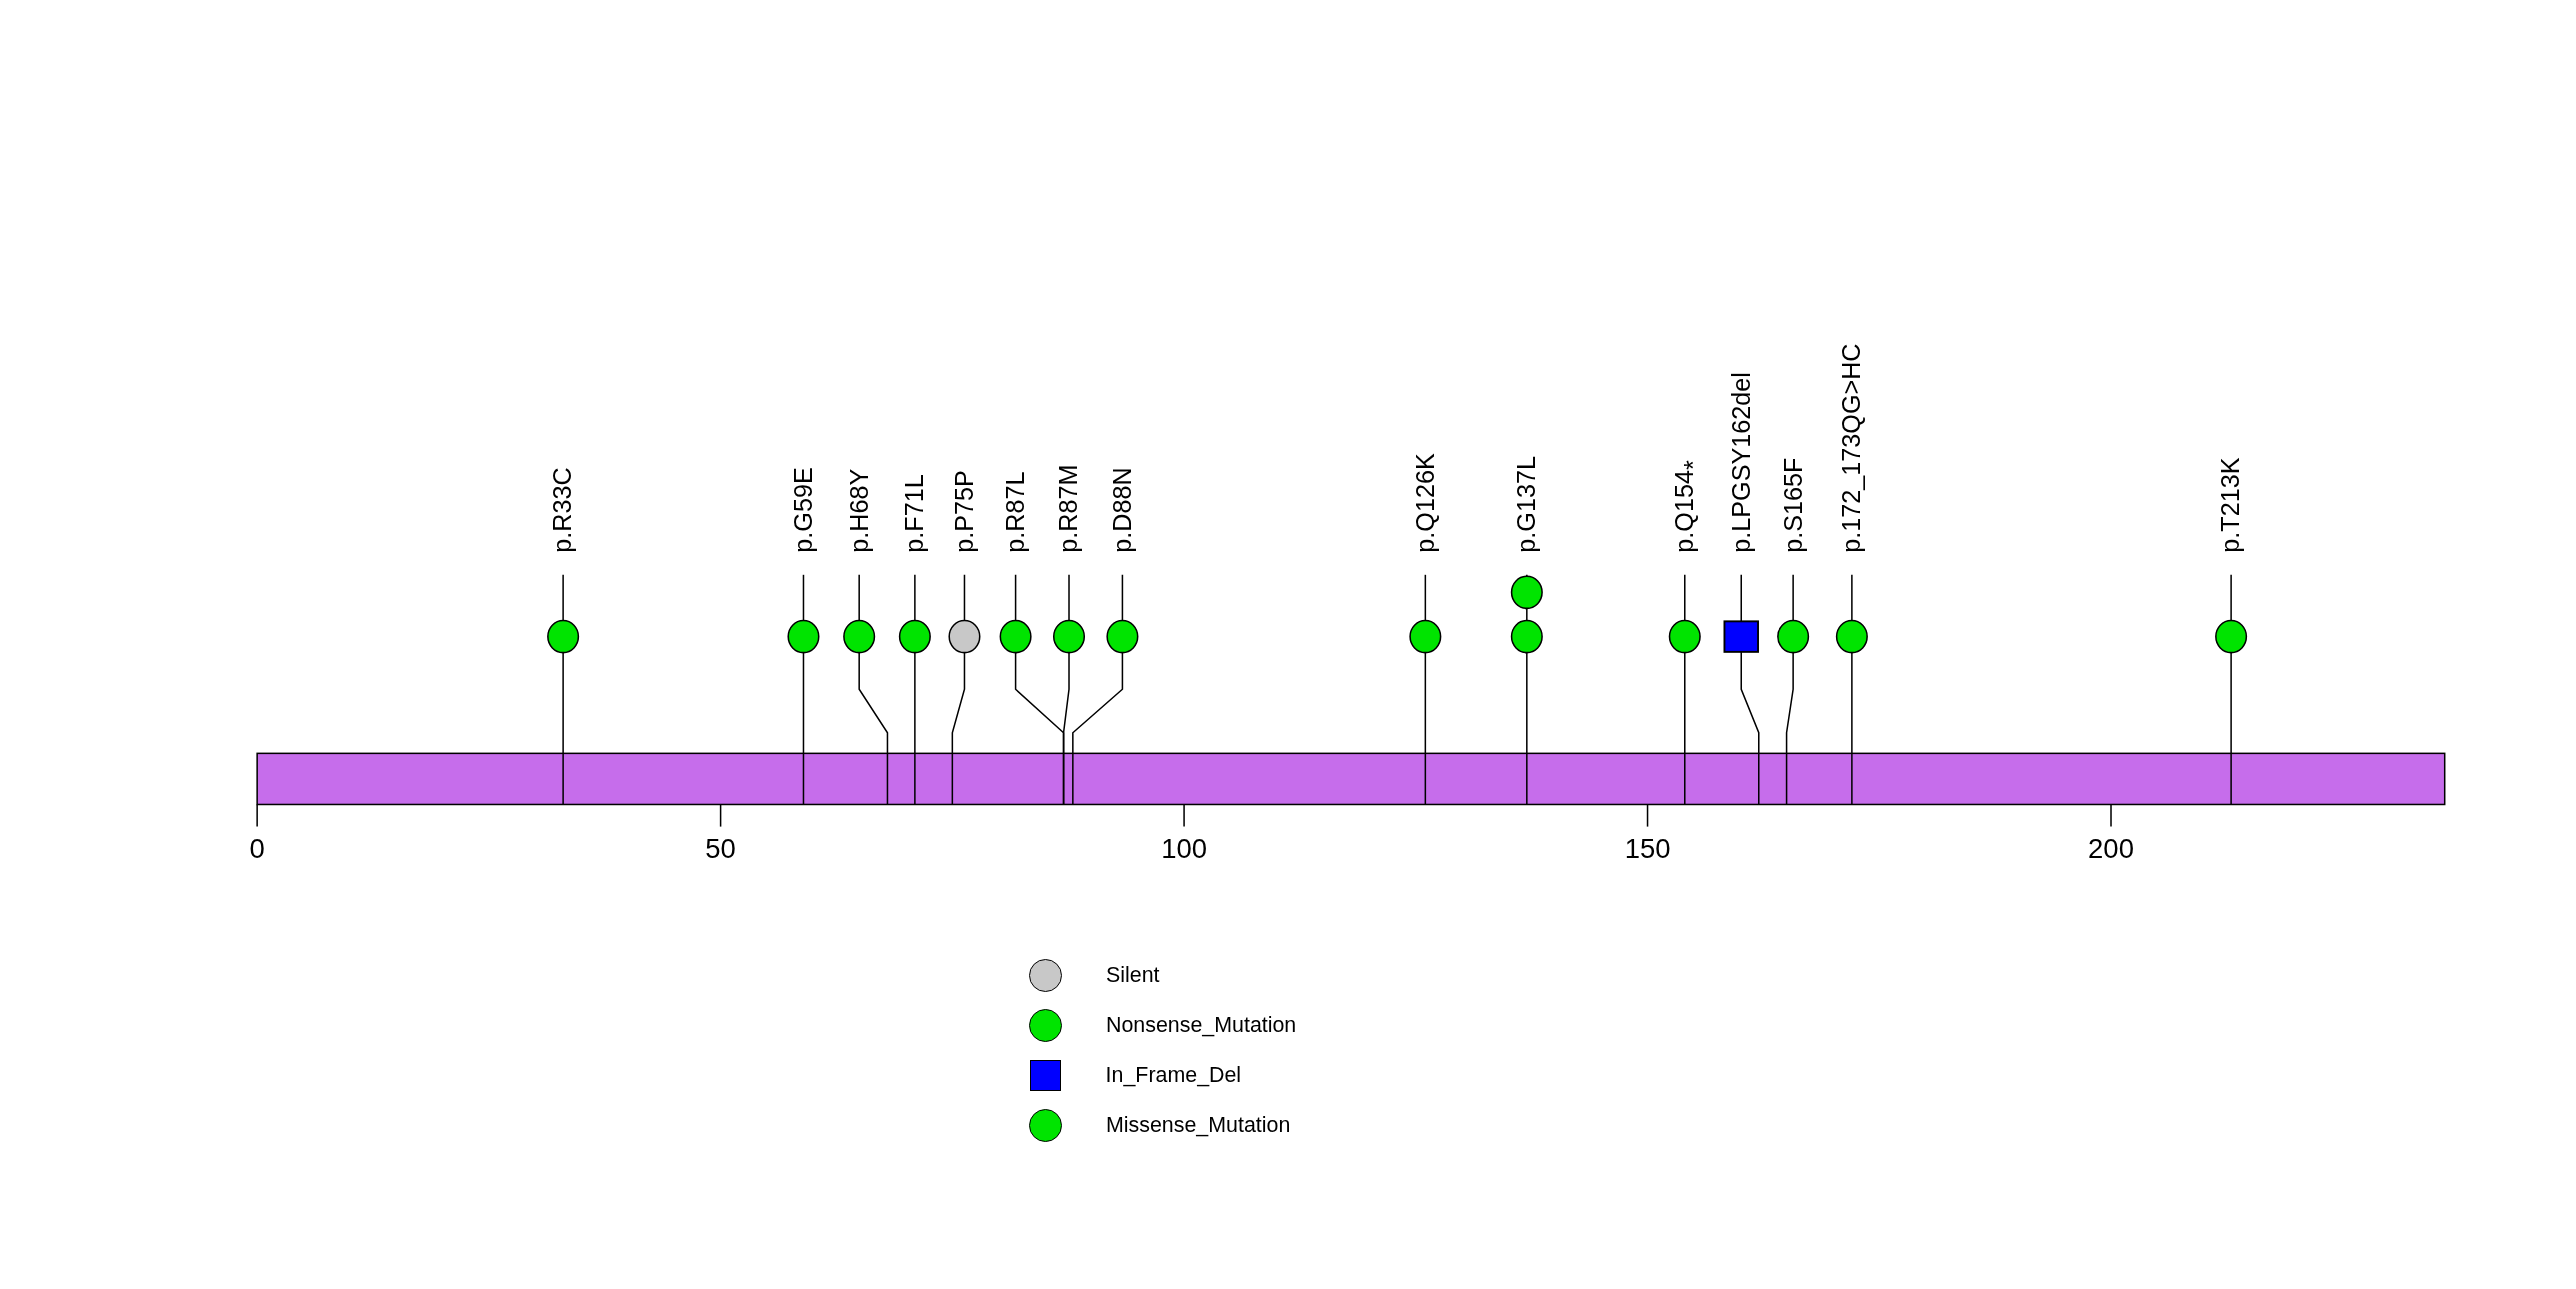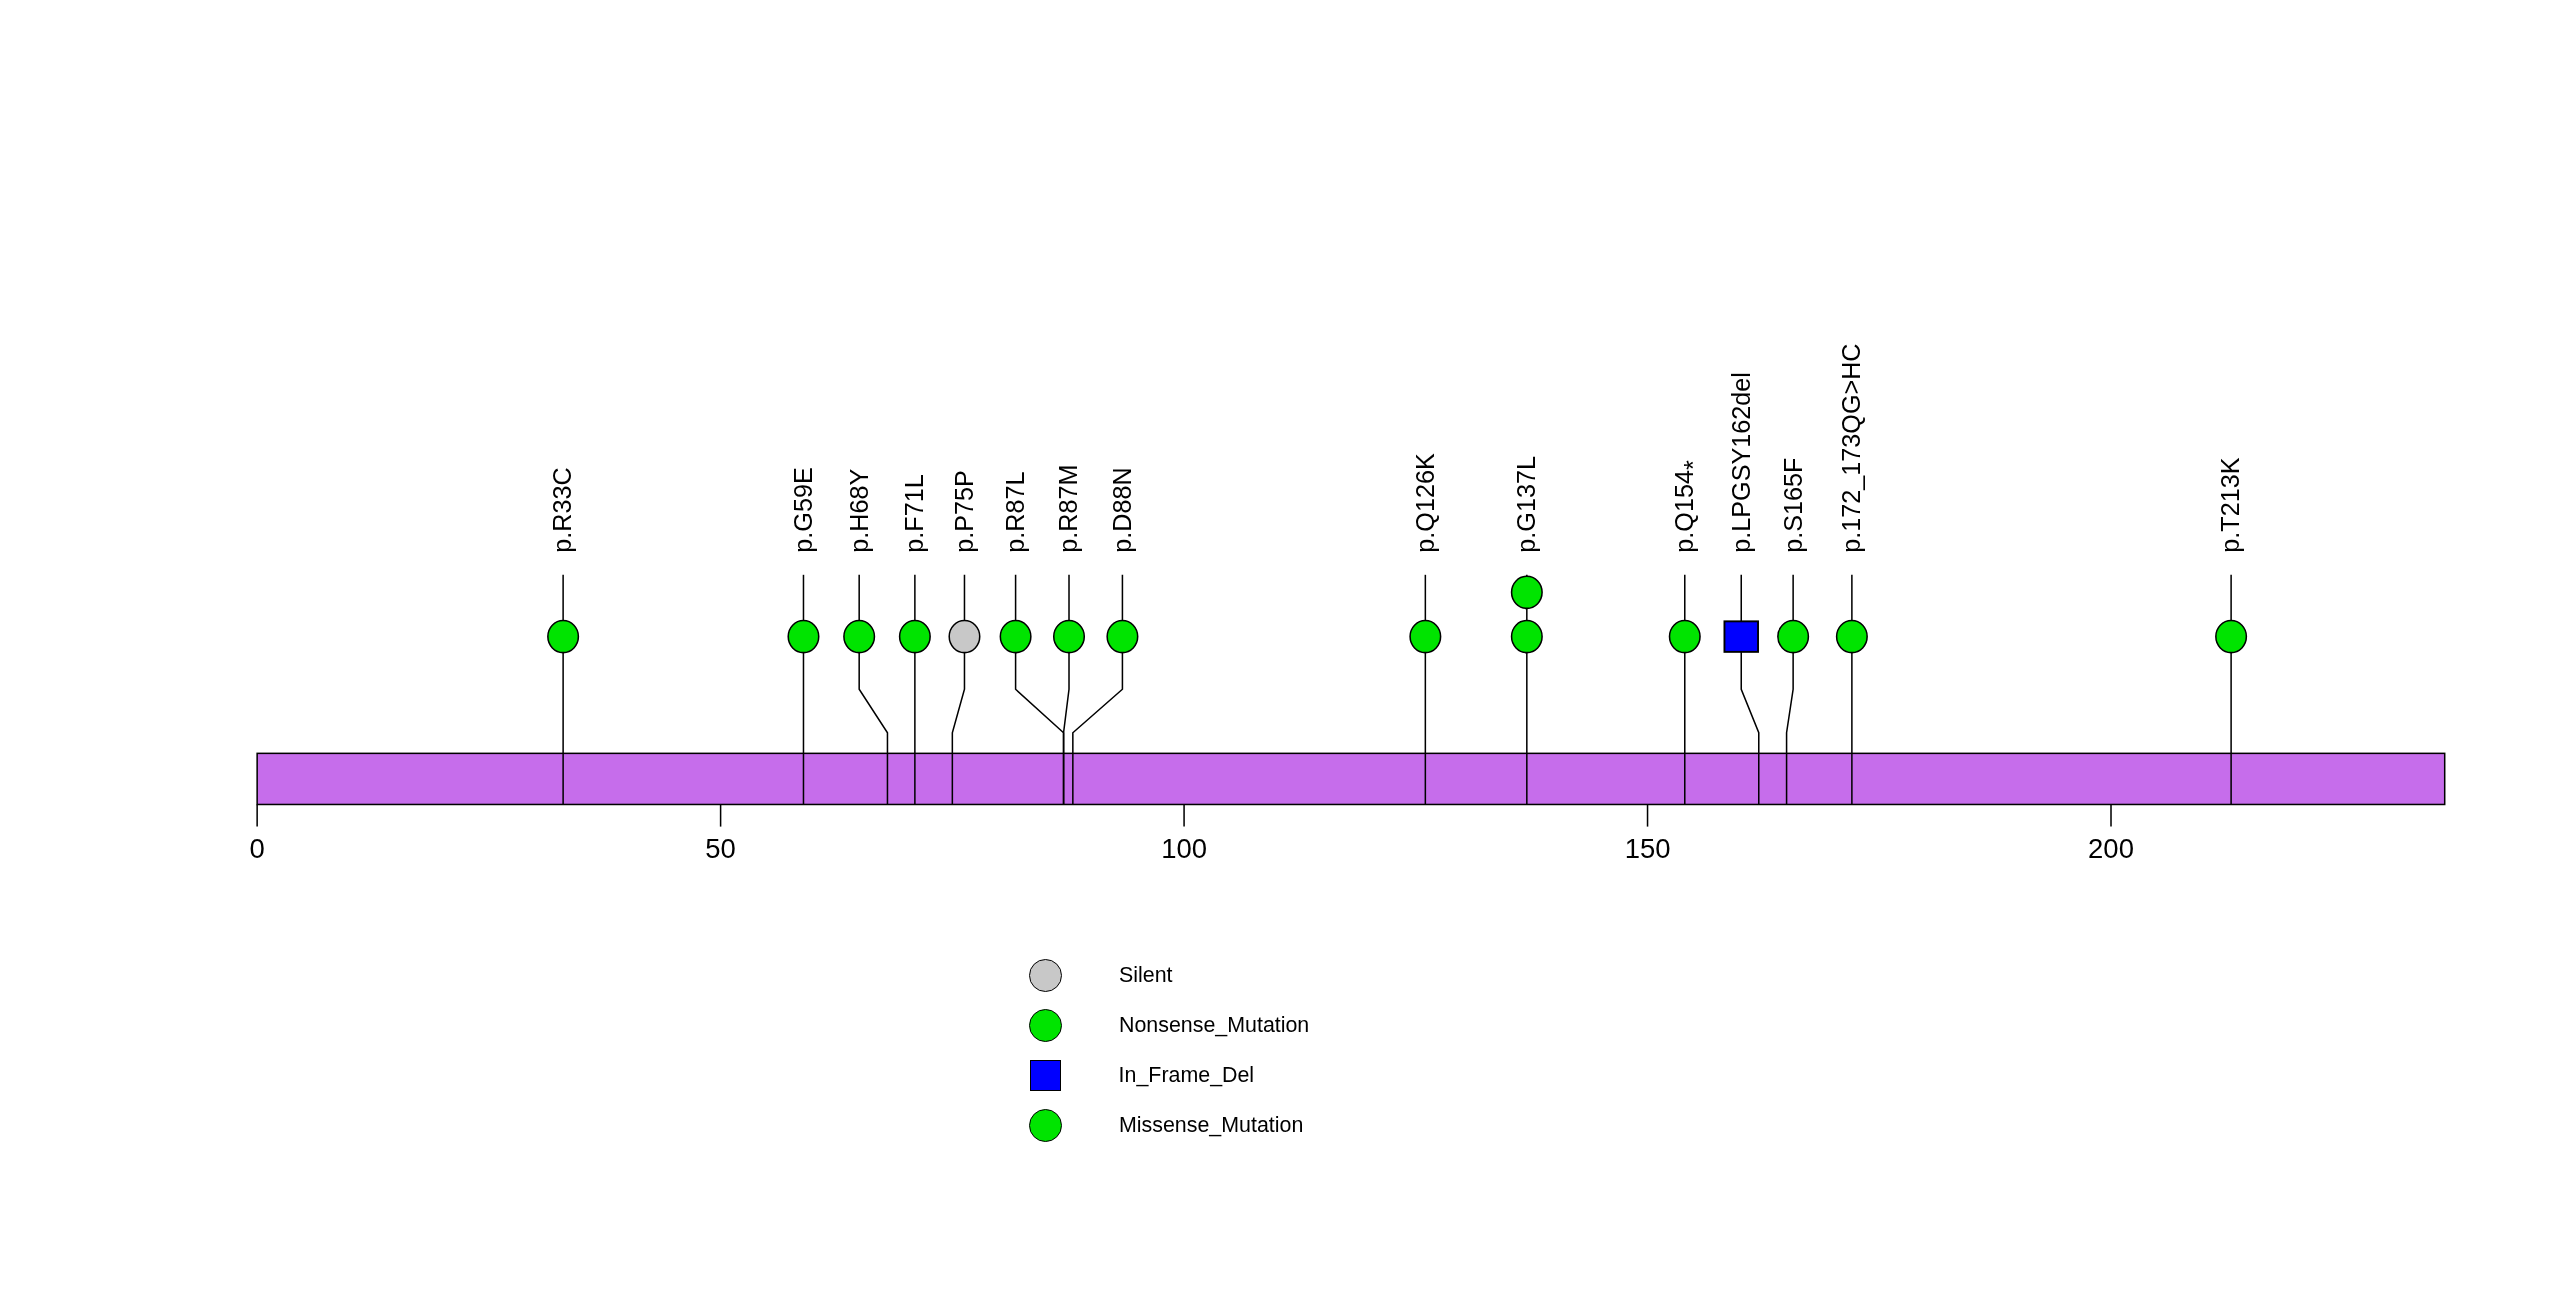--- a/index.html
+++ b/index.html
@@ -10,21 +10,21 @@
   .stage svg{position:absolute;left:0;top:0;}
   svg text{font-family:"Liberation Sans",sans-serif;fill:#000;}
   .legend{position:absolute;left:1029px;top:950px;}
   .legend-row{display:flex;align-items:center;height:50px;}
   .legend-marker{
     width:33px;height:33px;border:1.5px solid #000;box-sizing:border-box;
     display:inline-block;flex:0 0 auto;background:#ccc;
   }
   .legend-marker.ci{border-radius:50%;}
   .legend-marker.sq{width:31px;height:31px;margin:0 0.8px;}
-  .legend-label{margin-left:57px;font-size:21.4px;color:#000;white-space:nowrap;}
+  .legend-label{margin-left:44px;font-size:21.4px;color:#000;white-space:nowrap;}
 </style>
 </head>
 <body>
 
 <div class="stage">
 
   <svg id="plot" width="2576" height="1290" viewBox="0 0 3376 1690">
       <rect x="337" y="987" width="2866.928" height="67" fill="#C66DEB" stroke="#000000" stroke-width="2"></rect>
       <line x1="337" y1="1054" x2="337" y2="1083" stroke="#000" stroke-width="2"></line>
       <text x="337" y="1124" text-anchor="middle" font-size="36">0</text>

